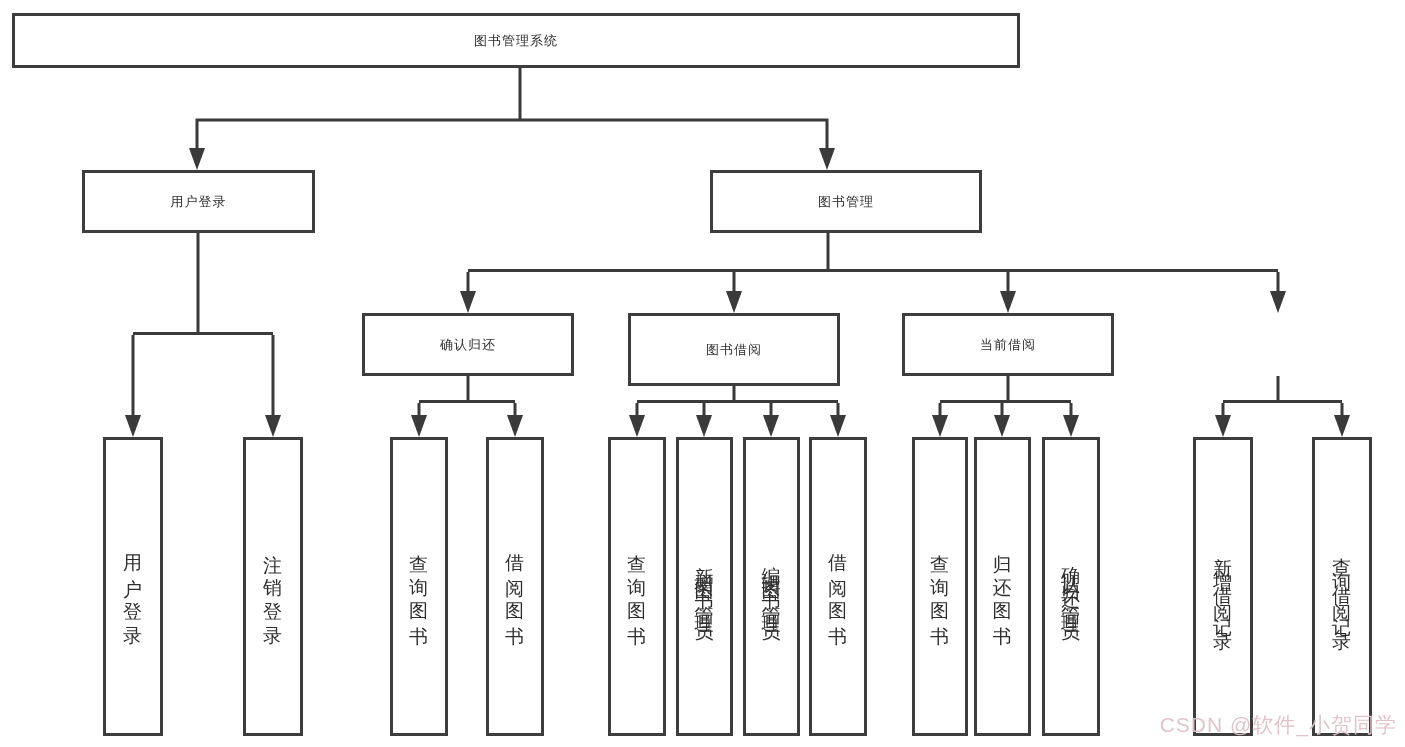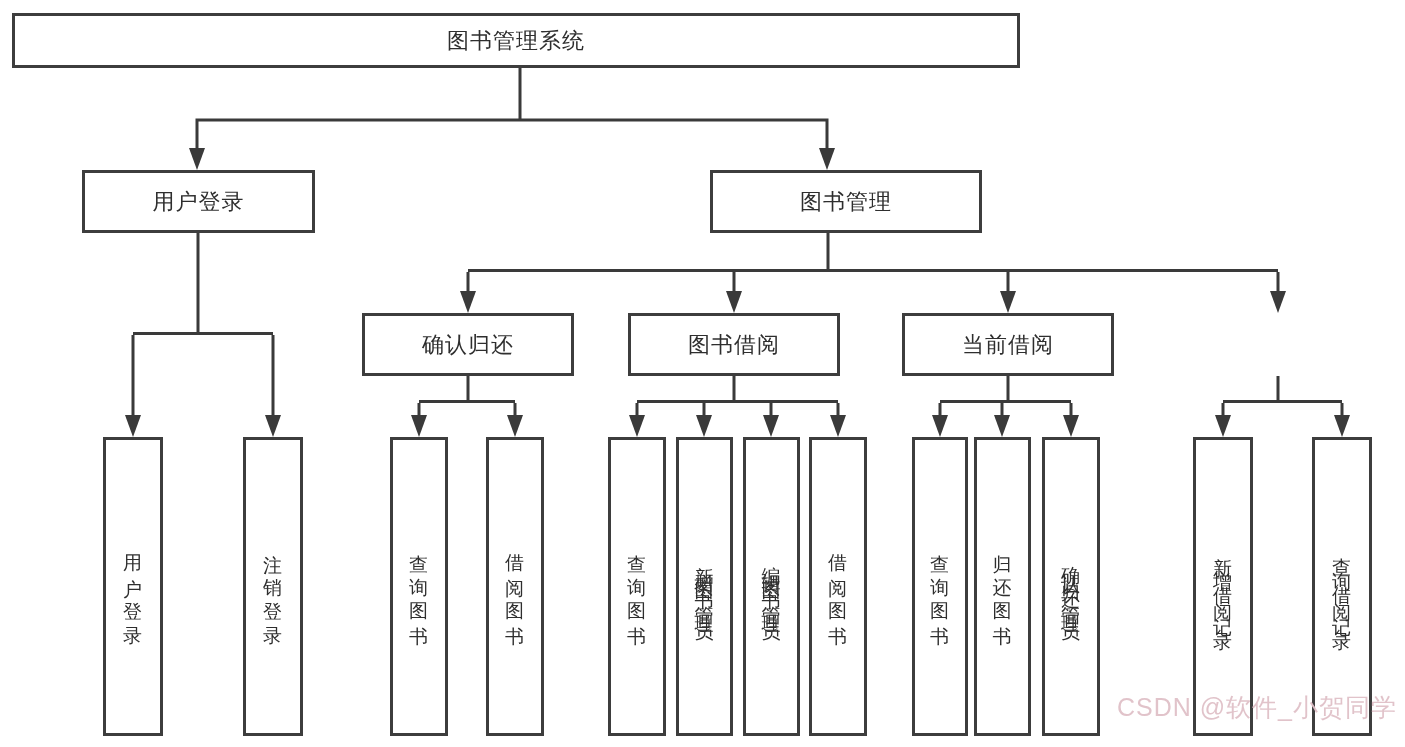--- a/index.html
+++ b/index.html
@@ -4,35 +4,35 @@
 <style>
   html,body{margin:0;padding:0;background:#ffffff;}
   #canvas{
     position:relative;width:1405px;height:747px;background:#ffffff;
     font-family:"Liberation Sans","DejaVu Sans",sans-serif;overflow:hidden;
   }
   svg.connectors{position:absolute;left:0;top:0;width:1405px;height:747px;pointer-events:none;}
   .hbox{
     position:absolute;background:#ffffff;border:3px solid #3d3d3d;
     display:flex;align-items:center;justify-content:center;
-    font-size:22px;color:#2e2e2e;letter-spacing:1px;box-sizing:border-box;
+    font-size:13px;color:#2e2e2e;letter-spacing:1px;box-sizing:border-box;
   }
   .vbox{
     position:absolute;top:437px;height:299px;background:#ffffff;border:3px solid #3d3d3d;
     display:flex;align-items:center;justify-content:center;
     font-size:19px;color:#2e2e2e;box-sizing:border-box;
   }
   .vbox .vtext{
     writing-mode:vertical-rl;text-orientation:mixed;line-height:1;white-space:nowrap;
   }
   .vbox.short .vtext{letter-spacing:24px;}
   .vbox.medium .vtext{letter-spacing:15px;}
   .vbox.long .vtext{letter-spacing:8px;}
   .watermark{
-    position:absolute;right:8px;bottom:23px;font-size:25px;
+    position:absolute;right:8px;bottom:8px;font-size:21px;
     color:rgba(223,192,199,0.95);letter-spacing:1px;z-index:10;
     font-family:"Liberation Sans","DejaVu Sans",sans-serif;
   }
 </style>
 </head>
 <body>
 
 <div id="canvas">
 
   <svg class="connectors" viewBox="0 0 1405 747">
@@ -73,21 +73,21 @@
   <div class="hbox" style="left:82px;top:170px;width:233px;height:63px;">
     <span>用户登录</span>
   </div>
   <div class="hbox" style="left:710px;top:170px;width:272px;height:63px;">
     <span>图书管理</span>
   </div>
 
   <div class="hbox" style="left:362px;top:313px;width:212px;height:63px;">
     <span>确认归还</span>
   </div>
-  <div class="hbox" style="left:628px;top:313px;width:212px;height:63px;">
+  <div class="hbox" style="left:628px;top:313px;width:212px;height:73px;">
     <span>图书借阅</span>
   </div>
   <div class="hbox" style="left:902px;top:313px;width:212px;height:63px;">
     <span>当前借阅</span>
   </div>
 
   <div class="vbox short" style="left:103px;width:60px;">
     <span class="vtext">用户登录</span>
   </div>
   <div class="vbox short" style="left:243px;width:60px;">

